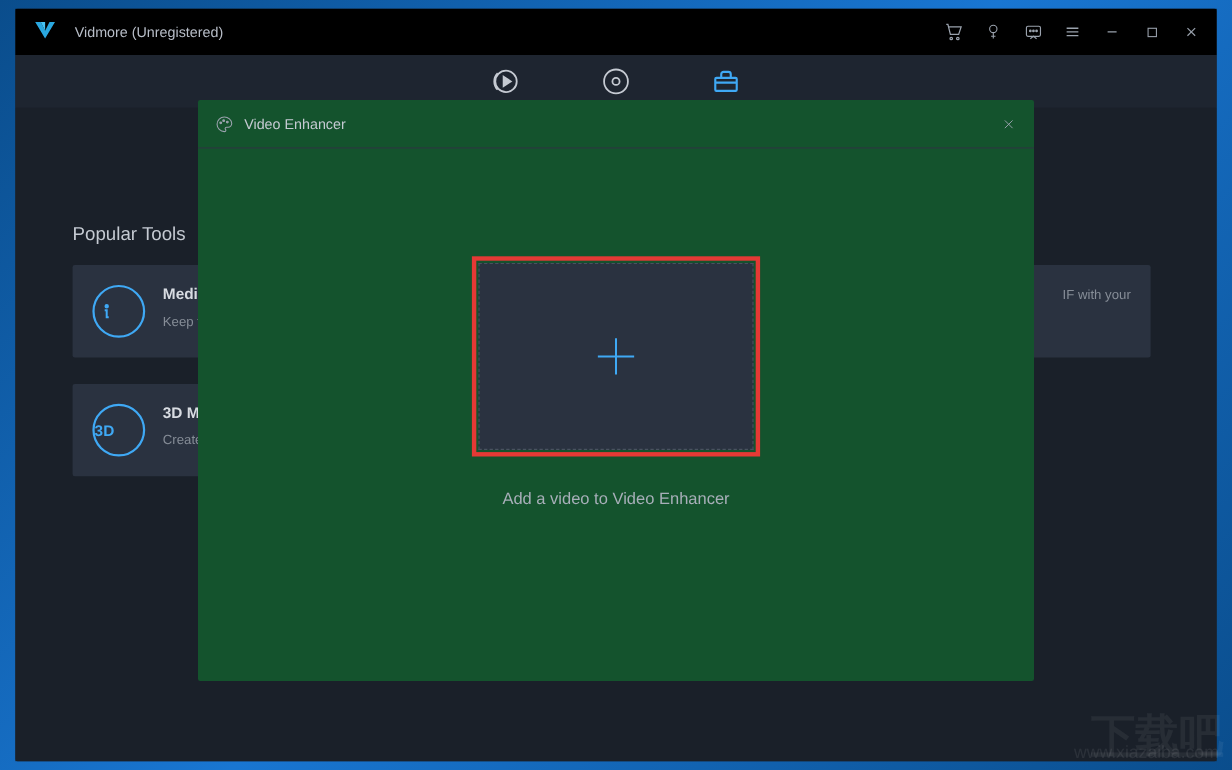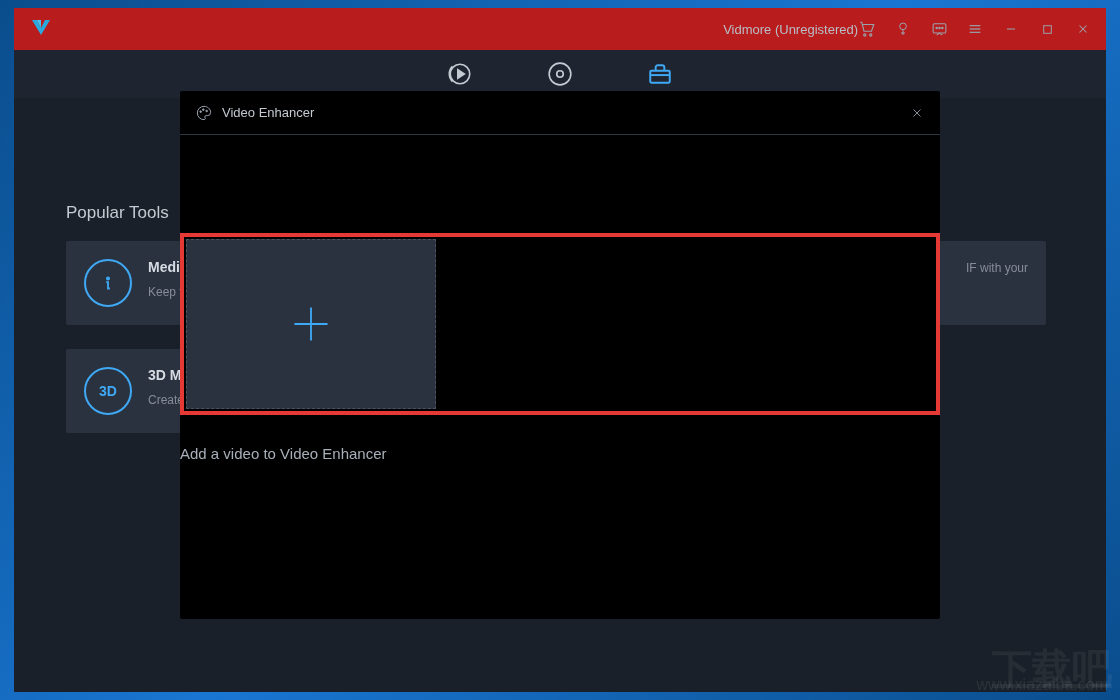--- a/index.html
+++ b/index.html
@@ -22,22 +22,21 @@
       width: 1092px;
       height: 684px;
       background: #1e2530;
       border-radius: 2px;
     }
     .titlebar {
       height: 42px;
       display: flex;
       align-items: center;
       padding: 2px 14px;
-      background: #b91c1c;
-      text-align: right;
+      background: #000000;
     }
     .logo {
       width: 26px;
       height: 26px;
       margin-right: 14px;
       display: flex;
       align-items: center;
       justify-content: center;
     }
     .app-title {
@@ -105,21 +104,20 @@
     .tool-card-wide {
       width: 480px;
     }
     .tool-icon-wrap {
       width: 48px;
       height: 48px;
       border-radius: 50%;
       border: 2px solid #3fa9f5;
       display: flex;
       align-items: center;
-      justify-content: center;
       flex-shrink: 0;
       color: #3fa9f5;
     }
     .tool-info {
       flex: 1;
     }
     .tool-title {
       color: #d8dce2;
       font-size: 14px;
       font-weight: 600;
@@ -129,21 +127,21 @@
       color: #868d97;
       font-size: 12px;
       line-height: 1.5;
     }
     .modal-overlay {
       position: absolute;
       top: 83px;
       left: 166px;
       width: 760px;
       height: 528px;
-      background: #000000;
+      background: #14532d;
       z-index: 10;
       border-radius: 2px;
     }
     .modal-header {
       height: 44px;
       display: flex;
       align-items: center;
       padding: 0 16px;
       border-bottom: 1px solid #2e3642;
     }
@@ -158,20 +156,21 @@
       flex: 1;
     }
     .modal-close {
       color: #9aa2ad;
       cursor: pointer;
       display: flex;
     }
     .modal-body {
       display: flex;
       flex-direction: column;
+      align-items: center;
       justify-content: center;
       height: calc(100% - 44px);
       padding-bottom: 60px;
     }
     .dropzone-highlight {
       border: 4px solid #e53935;
       padding: 2px;
       margin-bottom: 30px;
     }
     .dropzone {

